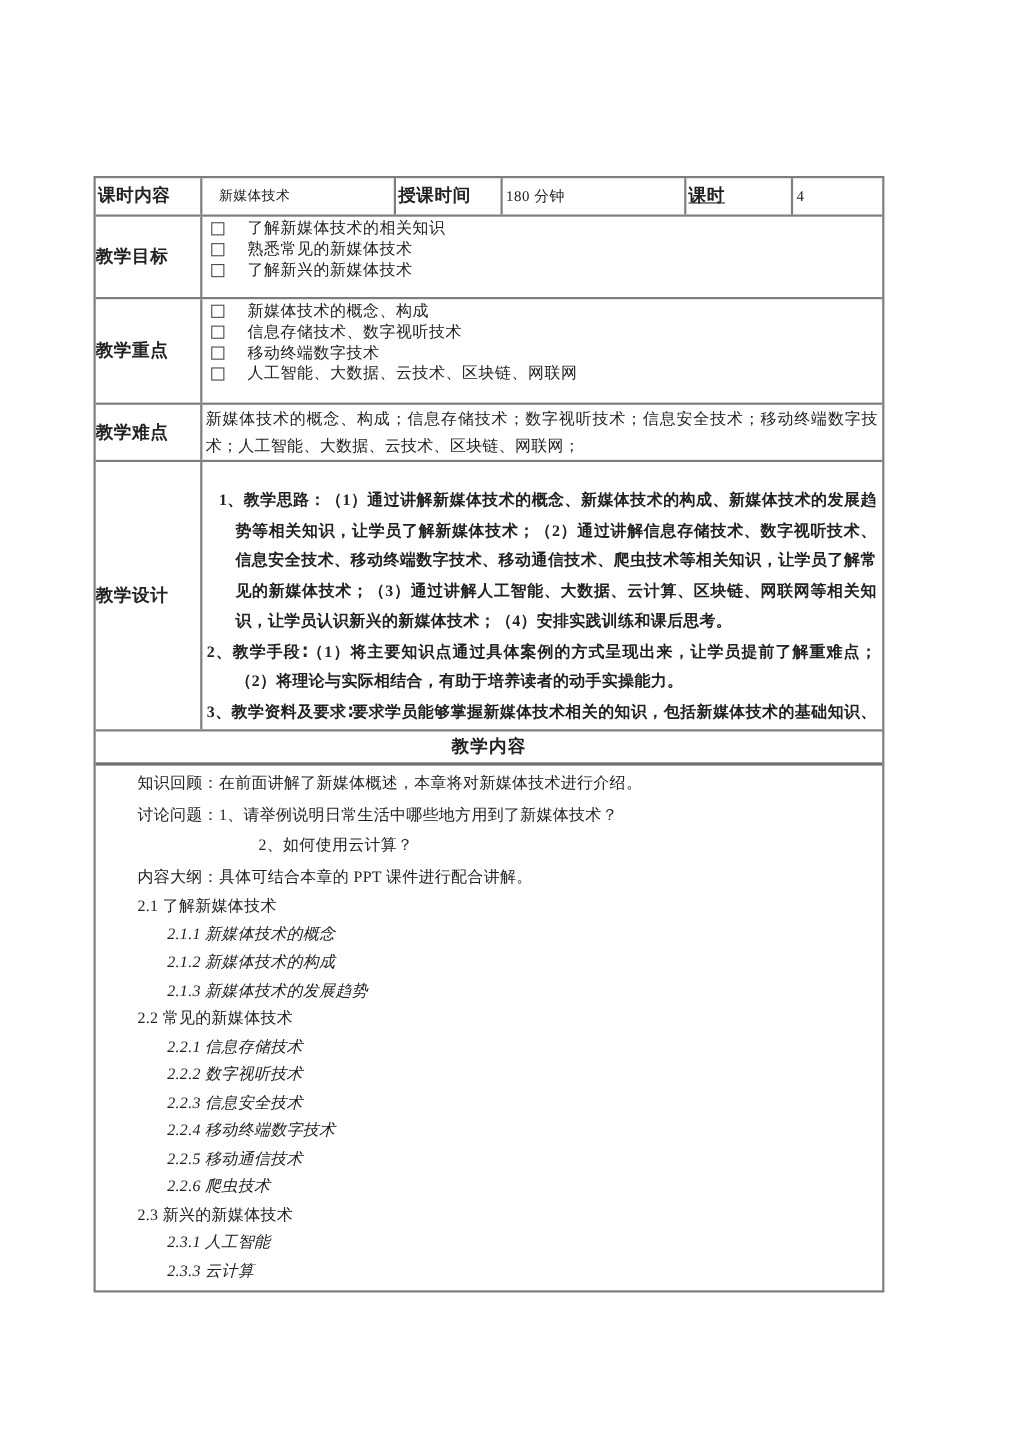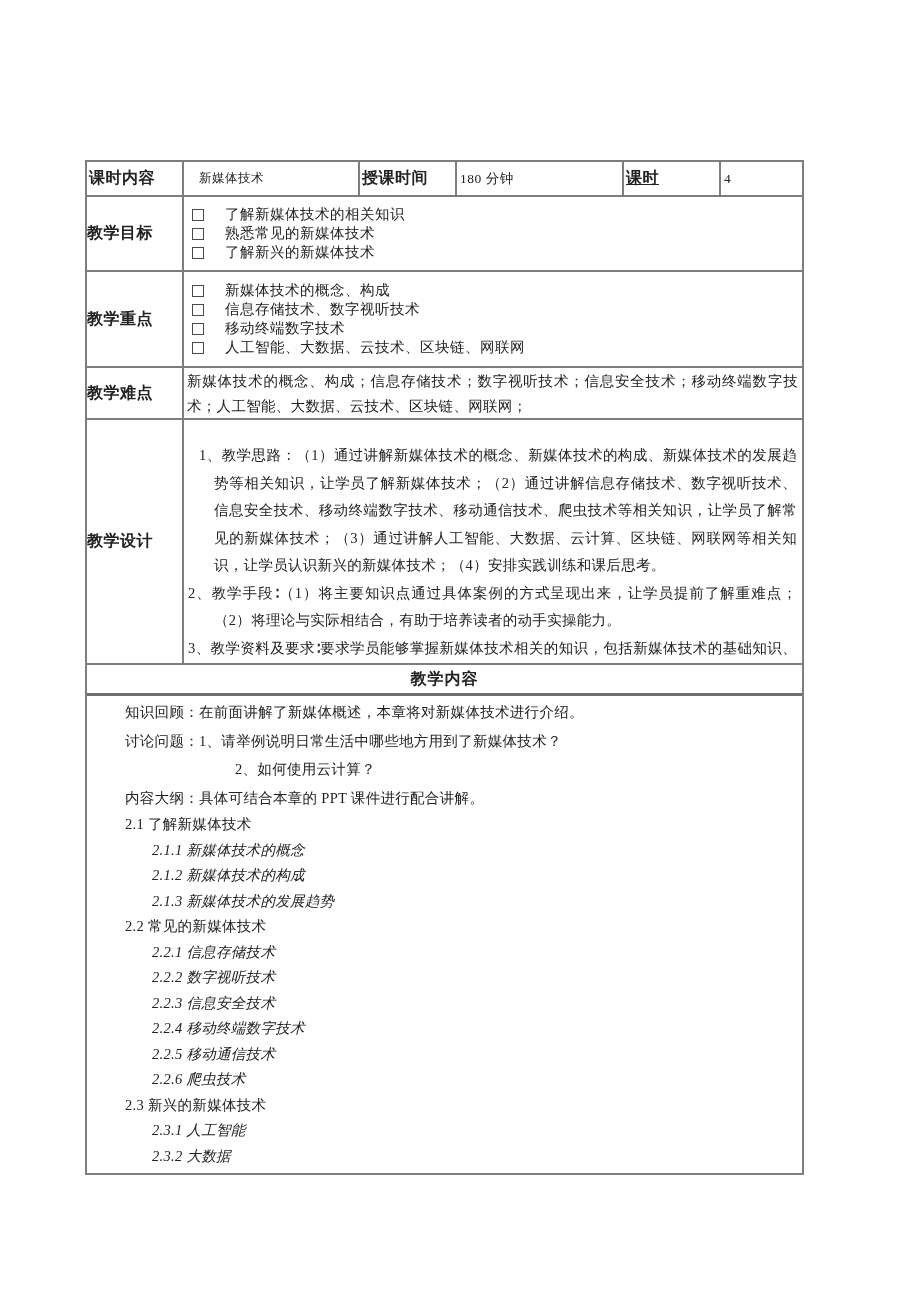--- a/index.html
+++ b/index.html
@@ -54,21 +54,21 @@
   .r4{height:52px;}
   .r5{height:245px;}
   .r6{height:31px;border-bottom:3px solid #6f6f6f;align-items:center;}
   .r7{height:477px;}
   .c-lesson-val{width:176px;flex:0 0 176px;font-size:12.5px;padding-left:15px;}
   .c-time-label{width:97px;flex:0 0 97px;}
   .c-time-val{width:167px;flex:0 0 167px;padding-left:3px;}
   .c-period-label{width:97px;flex:0 0 97px;text-decoration:underline;}
   .c-period-val{flex:1;padding-left:3px;}
   .check-list{
-    flex:1;display:flex;flex-direction:column;justify-content:center;
+    flex:1;display:flex;flex-direction:column;justify-content:flex-start;
     padding:1px 6px 1px 0;
   }
   .check-item{
     display:flex;align-items:center;
     font-size:14.5px;letter-spacing:0.5px;
     padding-left:8px;
   }
   .checkbox{
     display:inline-block;width:12px;height:12px;
     border:1.5px solid #4a4a4a;box-sizing:border-box;
@@ -76,21 +76,21 @@
   }
   .diff-text{
     flex:1;font-size:14.5px;line-height:25px;letter-spacing:0.3px;
     padding:1px 4px 0 3px;text-align:justify;
   }
   .design-body{
     flex:1;padding:22px 5px 0 2px;
     font-size:14.5px;line-height:27.5px;letter-spacing:0.3px;
     text-align:justify;overflow:hidden;
   }
-  .design-item{padding-left:28px;text-indent:-26px;}
+  .design-item{padding-left:28px;text-indent:-26px;font-weight:bold;}
   .design-item.first{text-indent:-15px;}
   .content-hdr-cell{
     flex:1;display:flex;align-items:center;justify-content:center;
     font-family:"Liberation Sans","DejaVu Sans",sans-serif;
     font-weight:bold;font-size:16px;letter-spacing:1px;
   }
   .content-body{
     flex:1;padding:2px 4px 0 0;font-size:14.5px;letter-spacing:0.3px;
     overflow:hidden;
   }
@@ -186,19 +186,18 @@
         <div class="outline-line lvl2">2.1.3 新媒体技术的发展趋势</div>
         <div class="outline-line lvl1">2.2 常见的新媒体技术</div>
         <div class="outline-line lvl2">2.2.1 信息存储技术</div>
         <div class="outline-line lvl2">2.2.2 数字视听技术</div>
         <div class="outline-line lvl2">2.2.3 信息安全技术</div>
         <div class="outline-line lvl2">2.2.4 移动终端数字技术</div>
         <div class="outline-line lvl2">2.2.5 移动通信技术</div>
         <div class="outline-line lvl2">2.2.6 爬虫技术</div>
         <div class="outline-line lvl1">2.3 新兴的新媒体技术</div>
         <div class="outline-line lvl2">2.3.1 人工智能</div>
-        <div class="outline-line lvl2">2.3.2 大数据</div>
         <div class="outline-line lvl2">2.3.3 云计算</div>
       </div>
     </div>
 
   </div>
 </div>
 
 </body></html>

